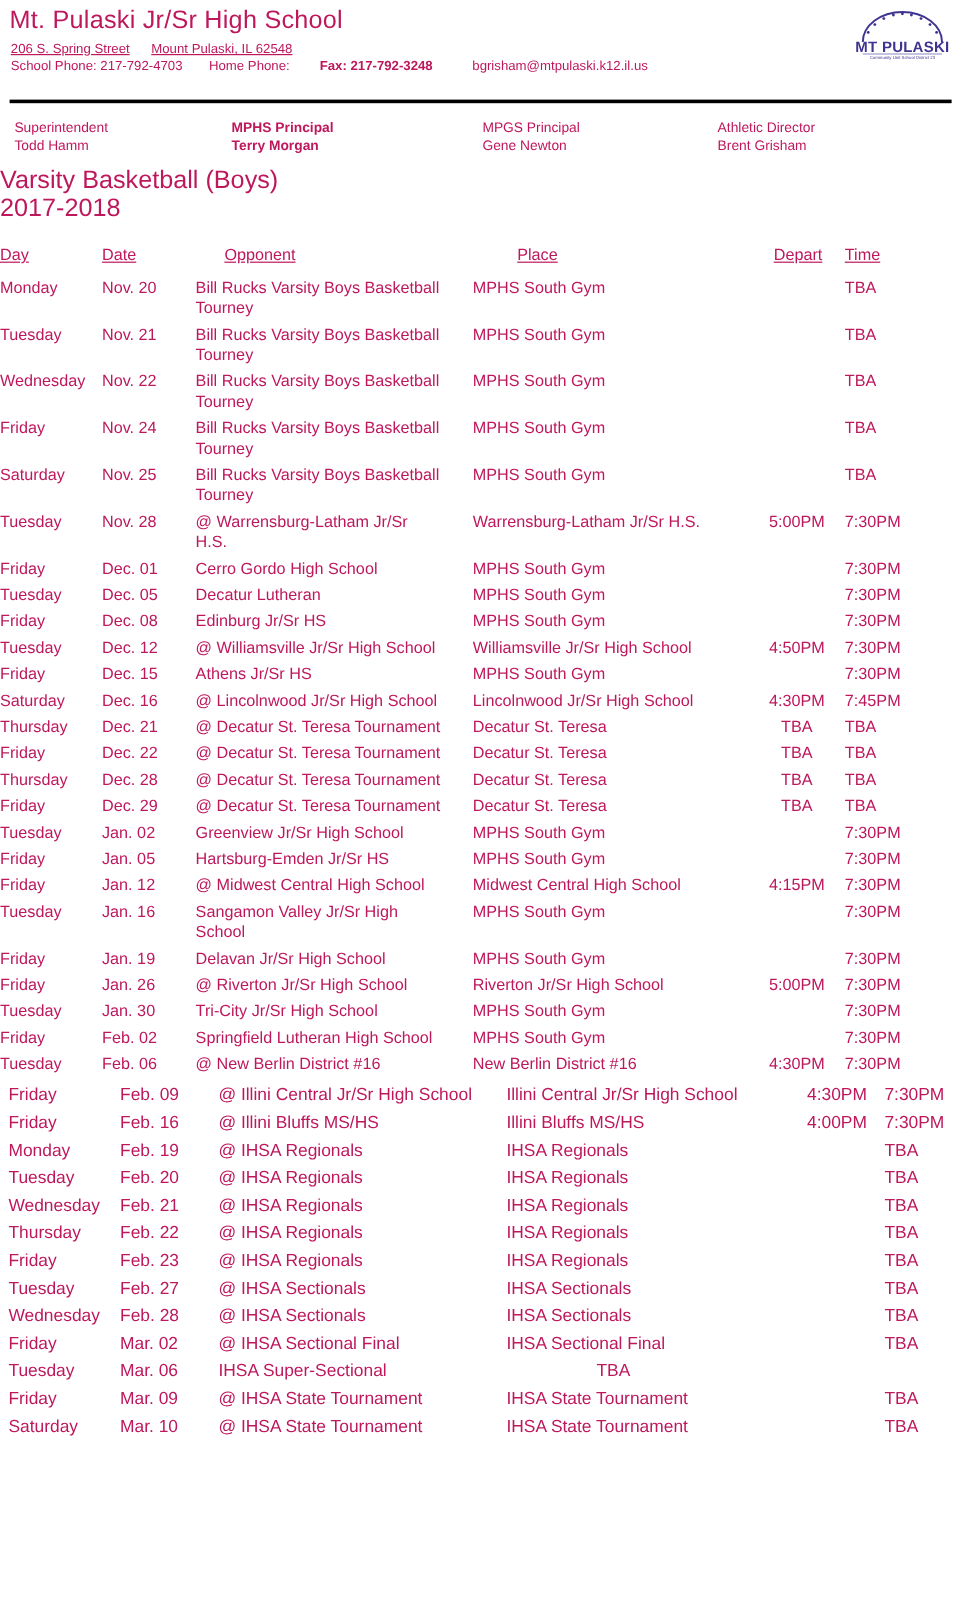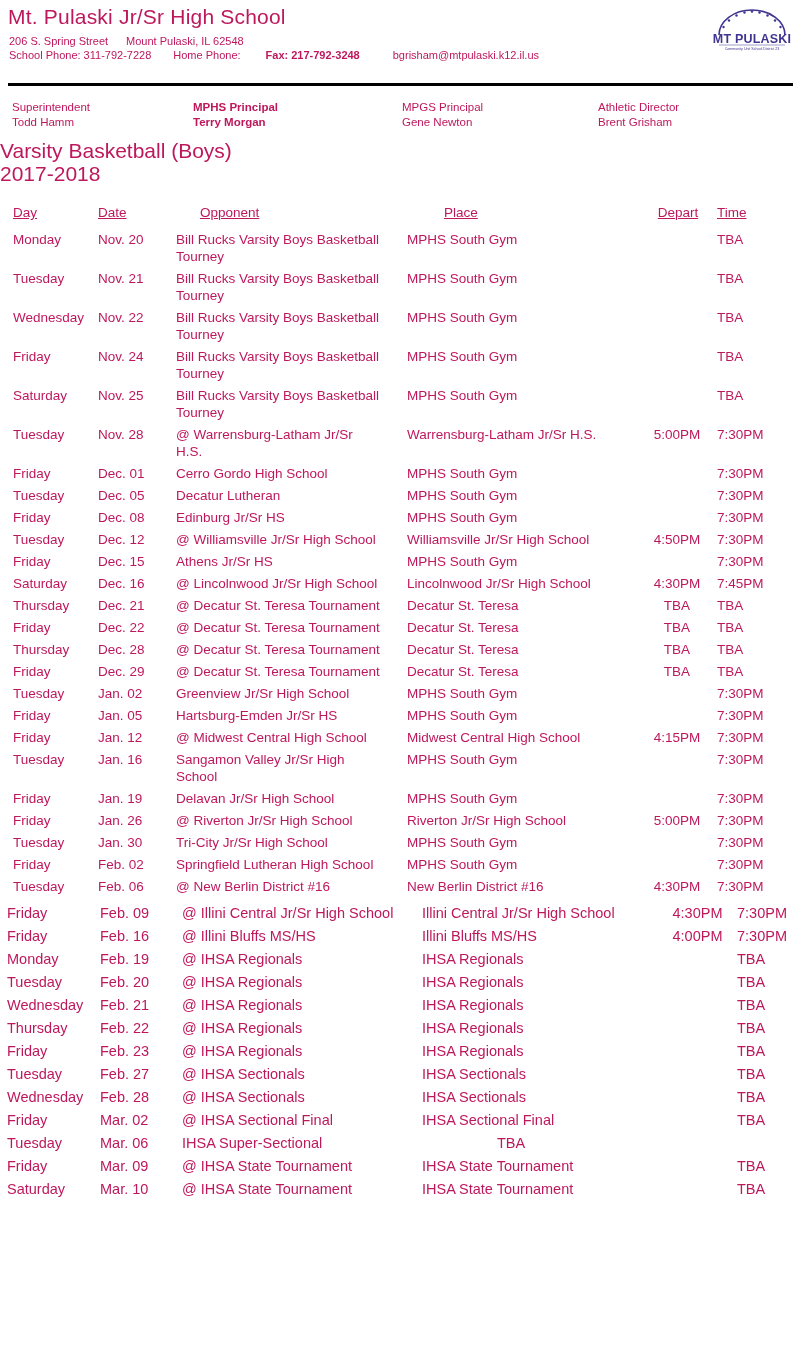--- a/index.html
+++ b/index.html
@@ -3,21 +3,21 @@
 <meta charset="utf-8">
 <style>
   html,body { margin:0; padding:0; background:#fff; }
   .page {
     position:relative; width:800px; height:1350px; background:#ffffff;
     font-family:"Liberation Sans", sans-serif; color:#be185d; overflow:hidden;
   }
 
   
   .school-name { position:absolute; left:8px; top:5px; font-size:21px; letter-spacing:0.2px; }
-  .address-line { position:absolute; left:9px; top:35px; font-size:11px; white-space:nowrap; }
+  .address-line { position:absolute; left:9px; top:35px; font-size:11px; white-space:nowrap;text-decoration:underline; }
   .address-line .seg { margin-right:18px; }
   .contact-line { position:absolute; left:9px; top:49px; font-size:11px; white-space:nowrap; }
   .contact-line .seg1 { margin-right:22px; }
   .contact-line .seg2 { margin-right:25px; }
   .contact-line .seg3 { margin-right:33px;font-weight:bold; }
   .logo { position:absolute; left:710px; top:4px; width:84px; height:50px; }
   .divider { position:absolute; left:8px; top:83px; width:785px; height:3px; background:#000; }
 
   
   .admin { position:absolute; top:100px; left:0; width:800px; font-size:11.5px; line-height:15px; }
@@ -25,21 +25,21 @@
   .admin-col.a0 { left:12px; }
   .admin-col.a1 { left:193px;font-weight:bold; }
   .admin-col.a2 { left:402px; }
   .admin-col.a3 { left:598px; }
 
   
   .doc-title { position:absolute; top:139px; left:0; width:800px; text-align:left; font-size:21px; line-height:23px; }
 
   
   .schedule { position:absolute; top:204px; left:0; width:800px; }
-  .row { display:flex; padding-left:13px; font-size:13.5px; line-height:17px; margin-bottom:5px; }
+  .row { display:flex; padding-left:0; font-size:13.5px; line-height:17px; margin-bottom:5px; }
   .row.hdr { margin-bottom:10px; }
   .cell { flex-shrink:0; }
   .c-day    { width:85px; }
   .c-date   { width:78px; }
   .c-opp    { width:231px; padding-right:26px; box-sizing:border-box; }
   .c-place  { width:230px; }
   .c-depart { width:80px;text-align:center; }
   .c-time   { flex:1; width:auto; }
   .hdr .cell span { text-decoration:underline; }
   .hdr .c-opp span    { margin-left:24px; }
@@ -60,21 +60,21 @@
 
 <div class="page">
 
   <div class="school-name">Mt. Pulaski Jr/Sr High School</div>
 
   <div class="address-line">
     <span class="seg">206 S. Spring Street</span><span>Mount Pulaski, IL  62548</span>
   </div>
 
   <div class="contact-line">
-    <span class="seg1">School Phone: 311-792-7228</span><span class="seg2">Home Phone:</span><span class="seg3">Fax: 217-792-3248</span><span>bgrisham@mtpulaski.k12.il.us</span>
+    <span class="seg1">School Phone: 217-792-4703</span><span class="seg2">Home Phone:</span><span class="seg3">Fax: 217-792-3248</span><span>bgrisham@mtpulaski.k12.il.us</span>
   </div>
 
   <div class="logo">
     <svg width="84" height="50" viewBox="0 0 84 50">
       <path d="M 9 31 A 33 25 0 0 1 75 31" fill="none" stroke="#3f3590" stroke-width="1.6"></path>
       <g fill="#3f3590">
         <circle cx="13.5" cy="23" r="1.2"></circle>
         <circle cx="19" cy="16.5" r="1.2"></circle>
         <circle cx="26.5" cy="11.5" r="1.2"></circle>
         <circle cx="34.5" cy="8.5" r="1.2"></circle>

